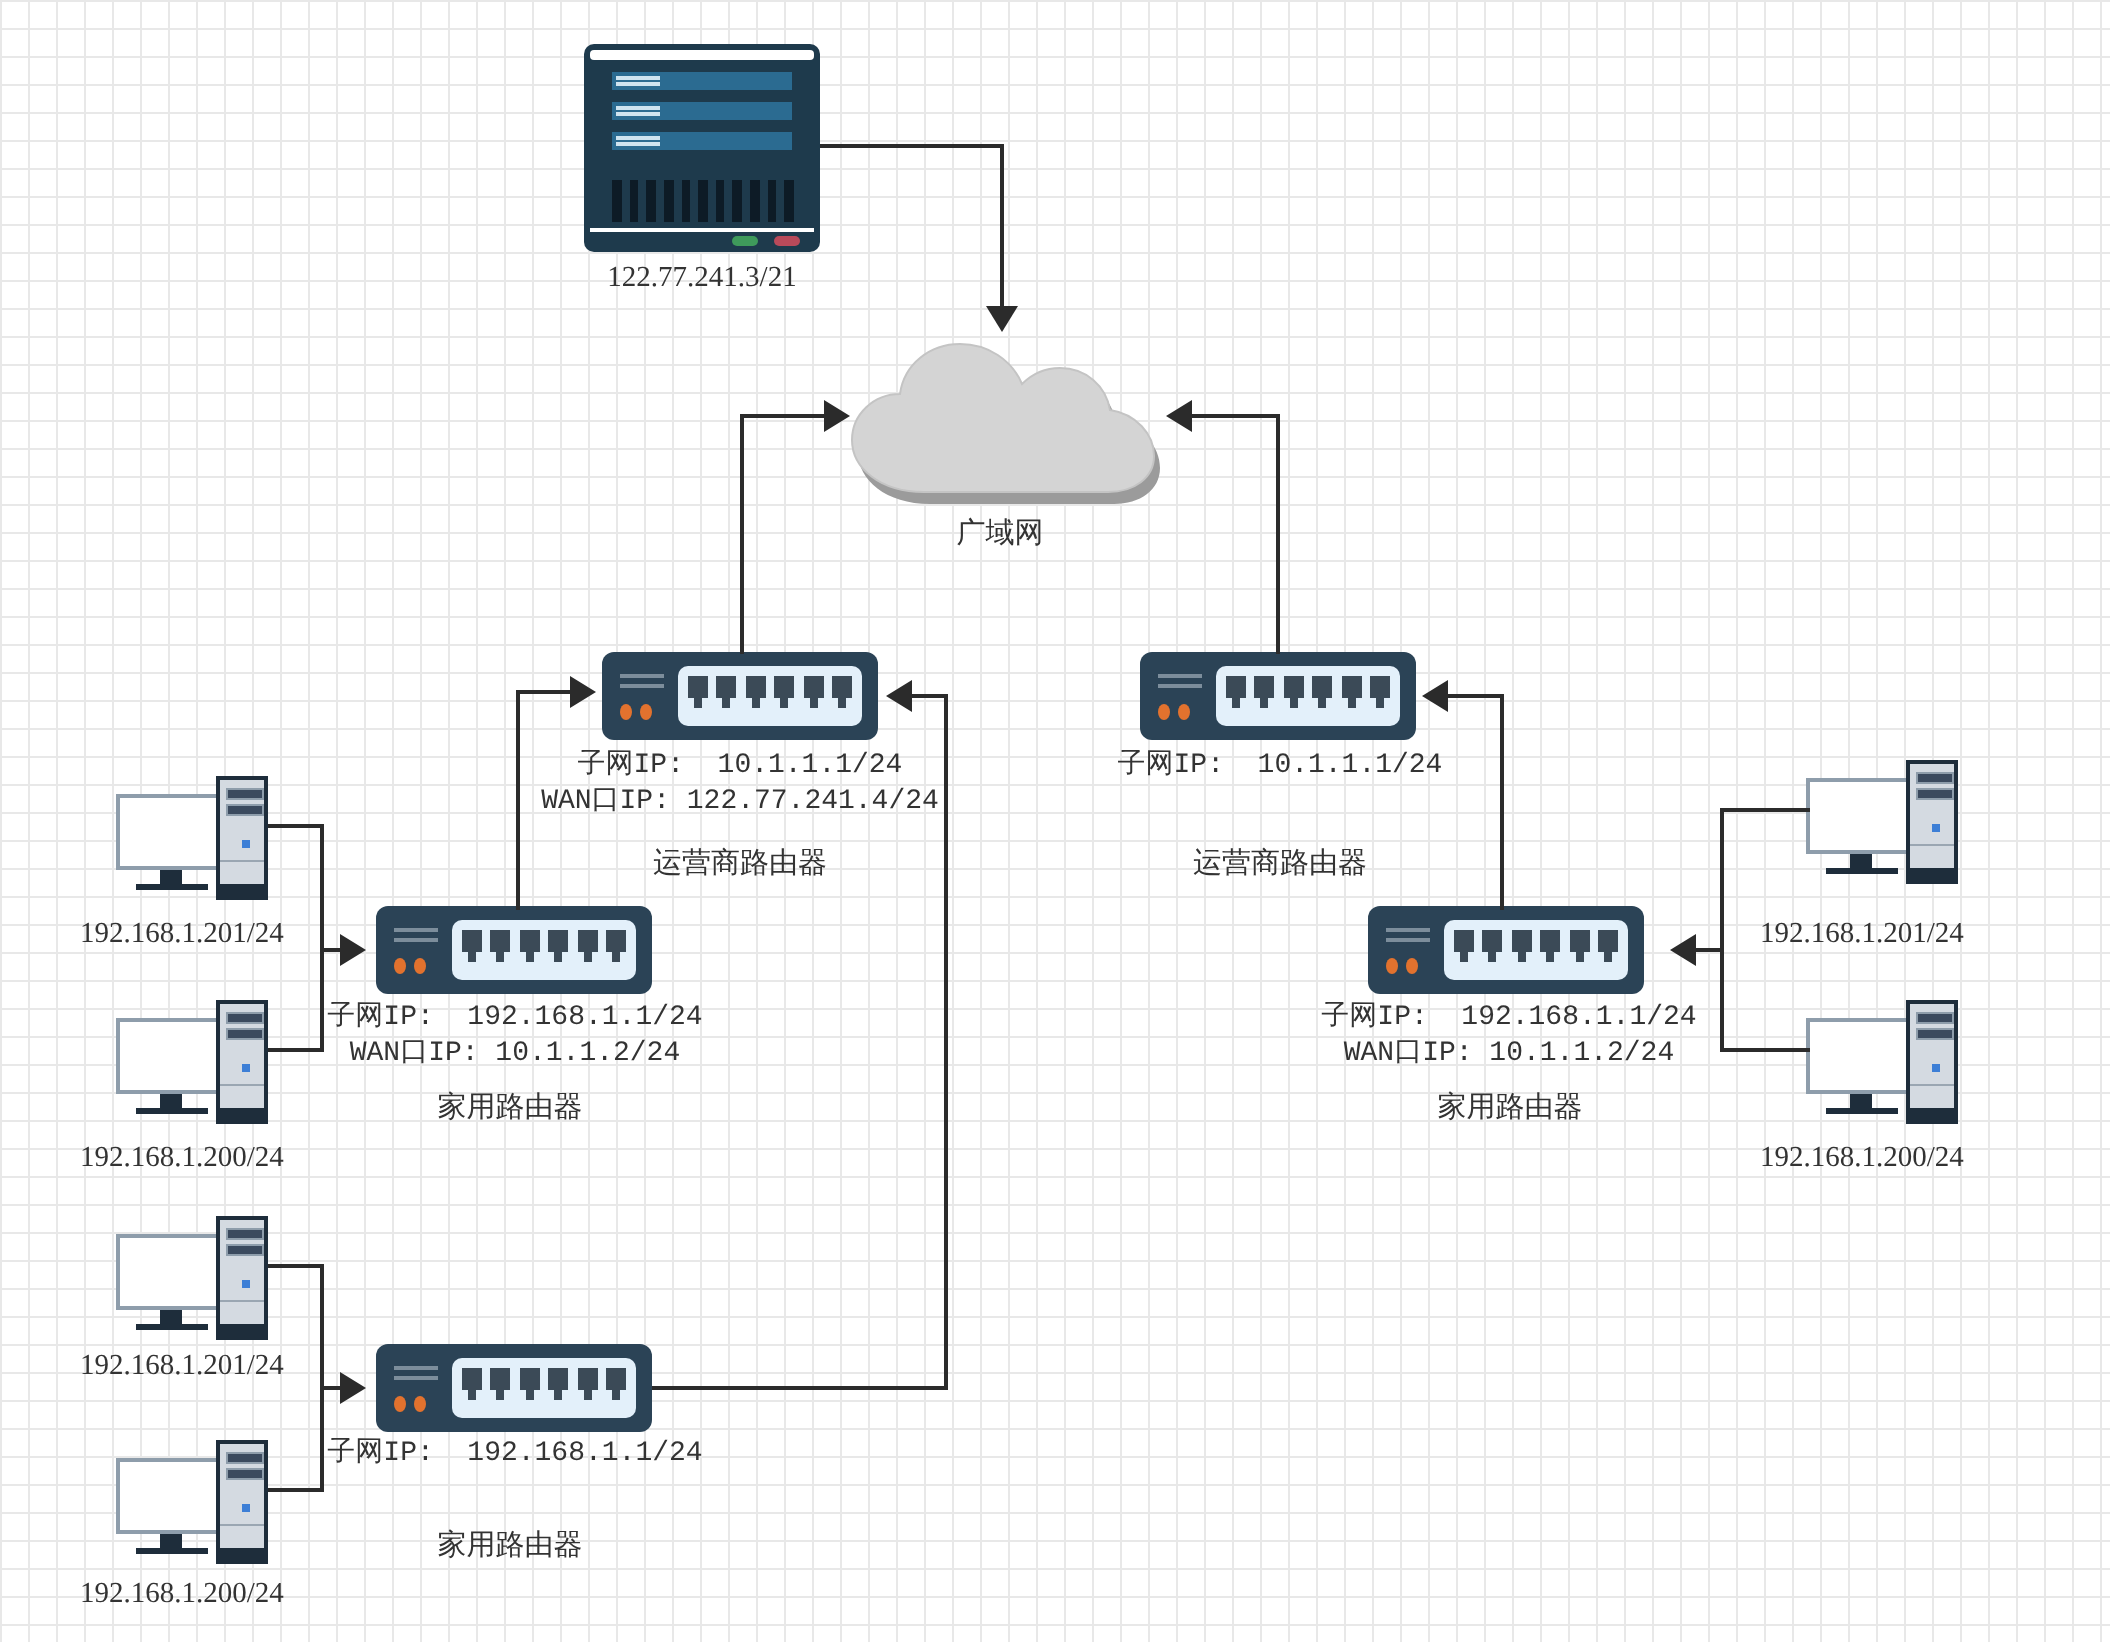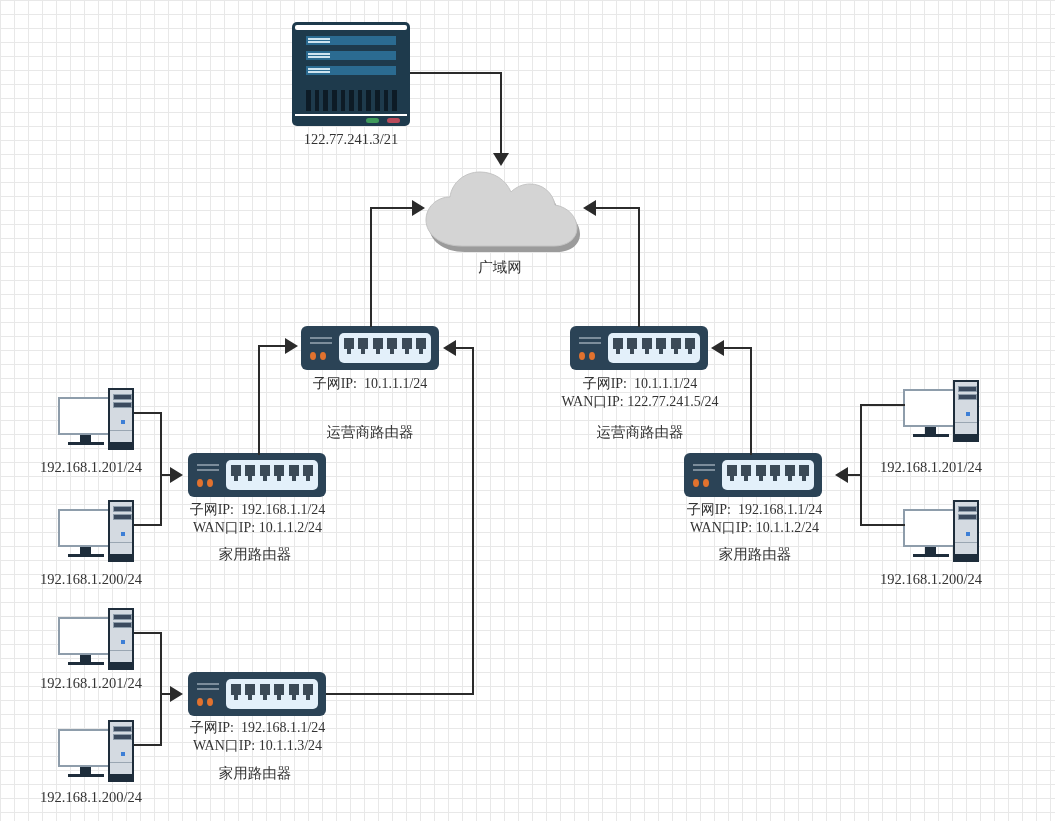--- a/index.html
+++ b/index.html
@@ -213,21 +213,21 @@
 
   
   .lbl {
     position: absolute;
     color: #333333;
     font-size: 14.5px;
     white-space: pre;
     line-height: 18px;
   }
   .lbl-c { text-align: center; }
-  .lbl-ip2 { font-size: 14px; line-height: 19px; }
+  .lbl-ip2 { font-size: 14px; line-height: 19px; font-family: Liberation Mono, monospace; }
 
   
   .link {
     position: absolute;
     background: #2b2b2b;
   }
   .h { height: 2px; }
   .v { width: 2px; }
   .arrow {
     position: absolute;
@@ -311,20 +311,21 @@
     <div class="ports">
       <span class="port"></span>
       <span class="port"></span>
       <span class="port"></span>
       <span class="port"></span>
       <span class="port"></span>
       <span class="port"></span>
     </div>
   </div>
   <div class="lbl lbl-ip2 lbl-c" style="left:265px; top:374px; width:210px;">子网IP:  10.1.1.1/24</div>
+  <div class="lbl lbl-ip2 lbl-c" style="left:265px; top:392px; width:210px;">WAN口IP: 122.77.241.4/24</div>
   <div class="lbl lbl-c" style="left:290px; top:423px; width:160px;">运营商路由器</div>
 
   <div class="link v" style="left:370px; top:207px; height:120px;"></div>
   <div class="link h" style="left:370px; top:207px; width:44px;"></div>
   <div class="arrow right" style="left:412px; top:200px;"></div>
 
   <div class="router" style="left:570px; top:326px;">
     <div class="side-lines">
         <i></i>
         <i></i>
@@ -336,21 +337,20 @@
     <div class="ports">
       <span class="port"></span>
       <span class="port"></span>
       <span class="port"></span>
       <span class="port"></span>
       <span class="port"></span>
       <span class="port"></span>
     </div>
   </div>
   <div class="lbl lbl-ip2 lbl-c" style="left:535px; top:374px; width:210px;">子网IP:  10.1.1.1/24</div>
-  <div class="lbl lbl-ip2 lbl-c" style="left:535px; top:392px; width:210px;">WAN口IP: 122.77.241.5/24</div>
   <div class="lbl lbl-c" style="left:560px; top:423px; width:160px;">运营商路由器</div>
 
   <div class="link v" style="left:638px; top:207px; height:120px;"></div>
   <div class="link h" style="left:596px; top:207px; width:44px;"></div>
   <div class="arrow left" style="left:583px; top:200px;"></div>
 
   <div class="router" style="left:188px; top:453px;">
     <div class="side-lines">
         <i></i>
         <i></i>
@@ -422,21 +422,20 @@
     <div class="ports">
       <span class="port"></span>
       <span class="port"></span>
       <span class="port"></span>
       <span class="port"></span>
       <span class="port"></span>
       <span class="port"></span>
     </div>
   </div>
   <div class="lbl lbl-ip2 lbl-c" style="left:155px; top:718px; width:205px;">子网IP:  192.168.1.1/24</div>
-  <div class="lbl lbl-ip2 lbl-c" style="left:155px; top:736px; width:205px;">WAN口IP: 10.1.1.3/24</div>
   <div class="lbl lbl-c" style="left:175px; top:764px; width:160px;">家用路由器</div>
 
   <div class="link h" style="left:326px; top:693px; width:148px;"></div>
   <div class="link v" style="left:472px; top:348px; height:347px;"></div>
   <div class="link h" style="left:456px; top:347px; width:18px;"></div>
   <div class="arrow left" style="left:443px; top:340px;"></div>
 
   <div class="pc" style="left:58px; top:608px;">
     <div class="monitor"></div>
     <div class="mon-neck"></div>

